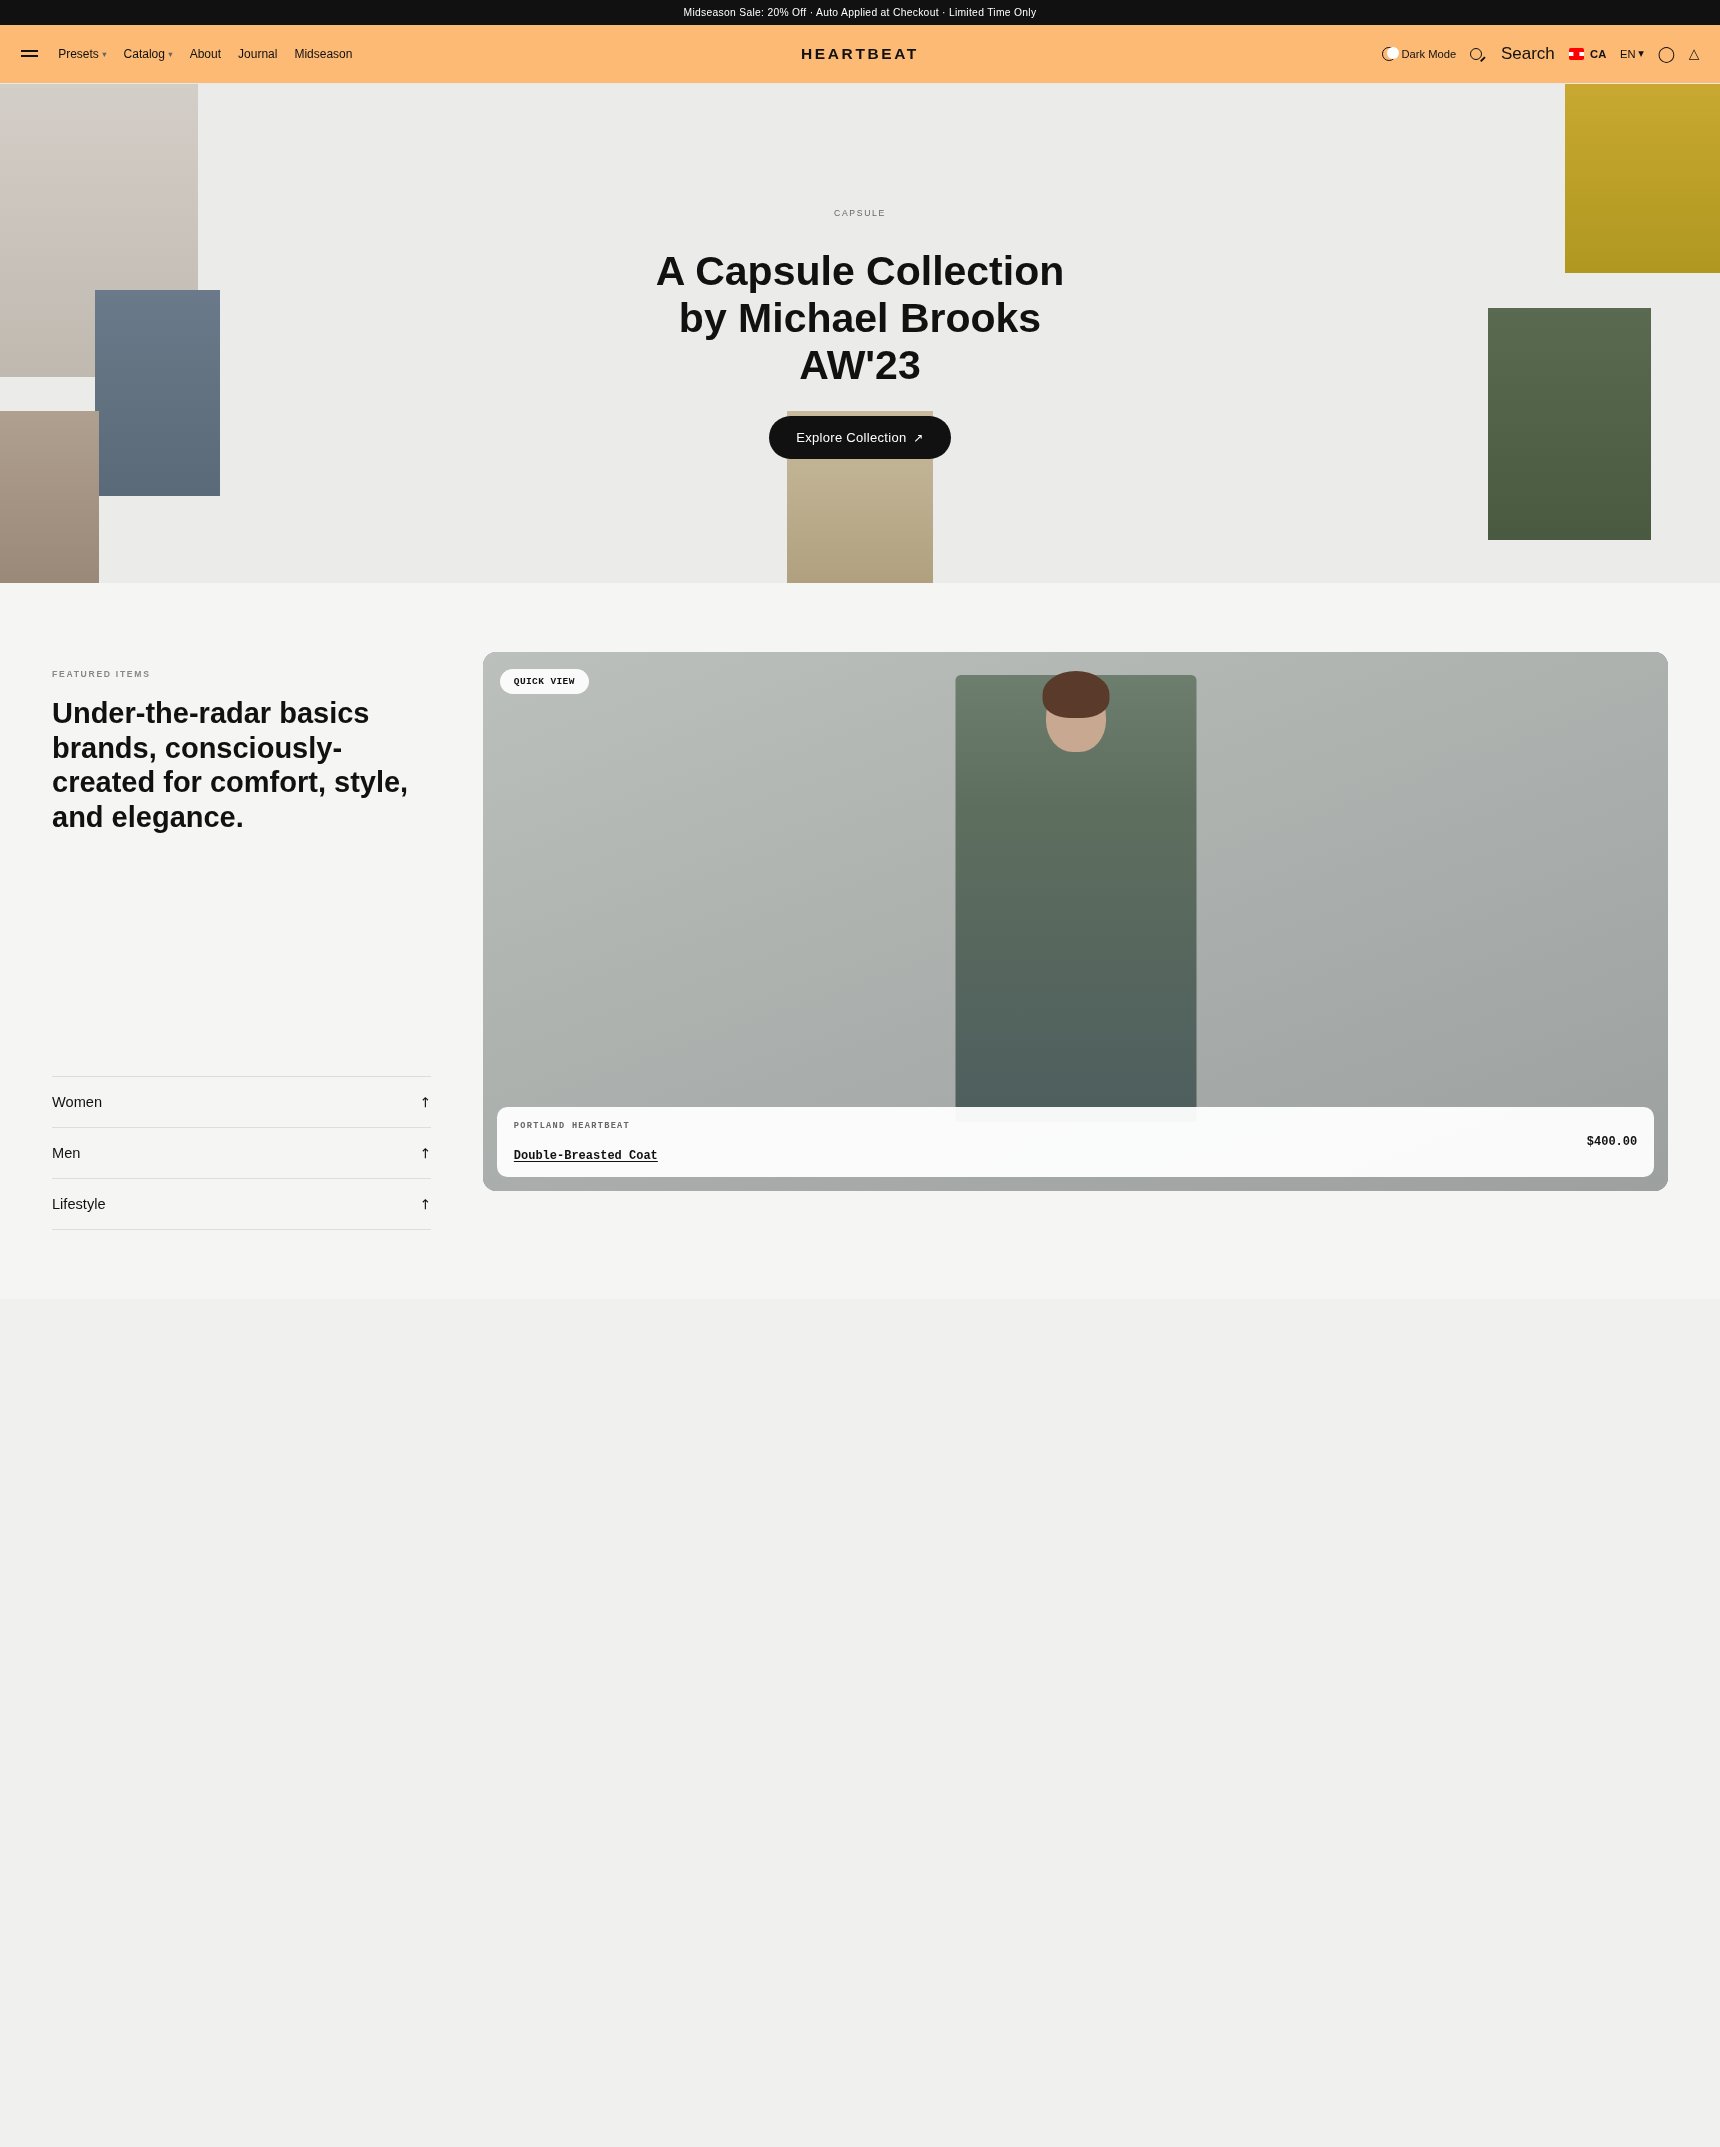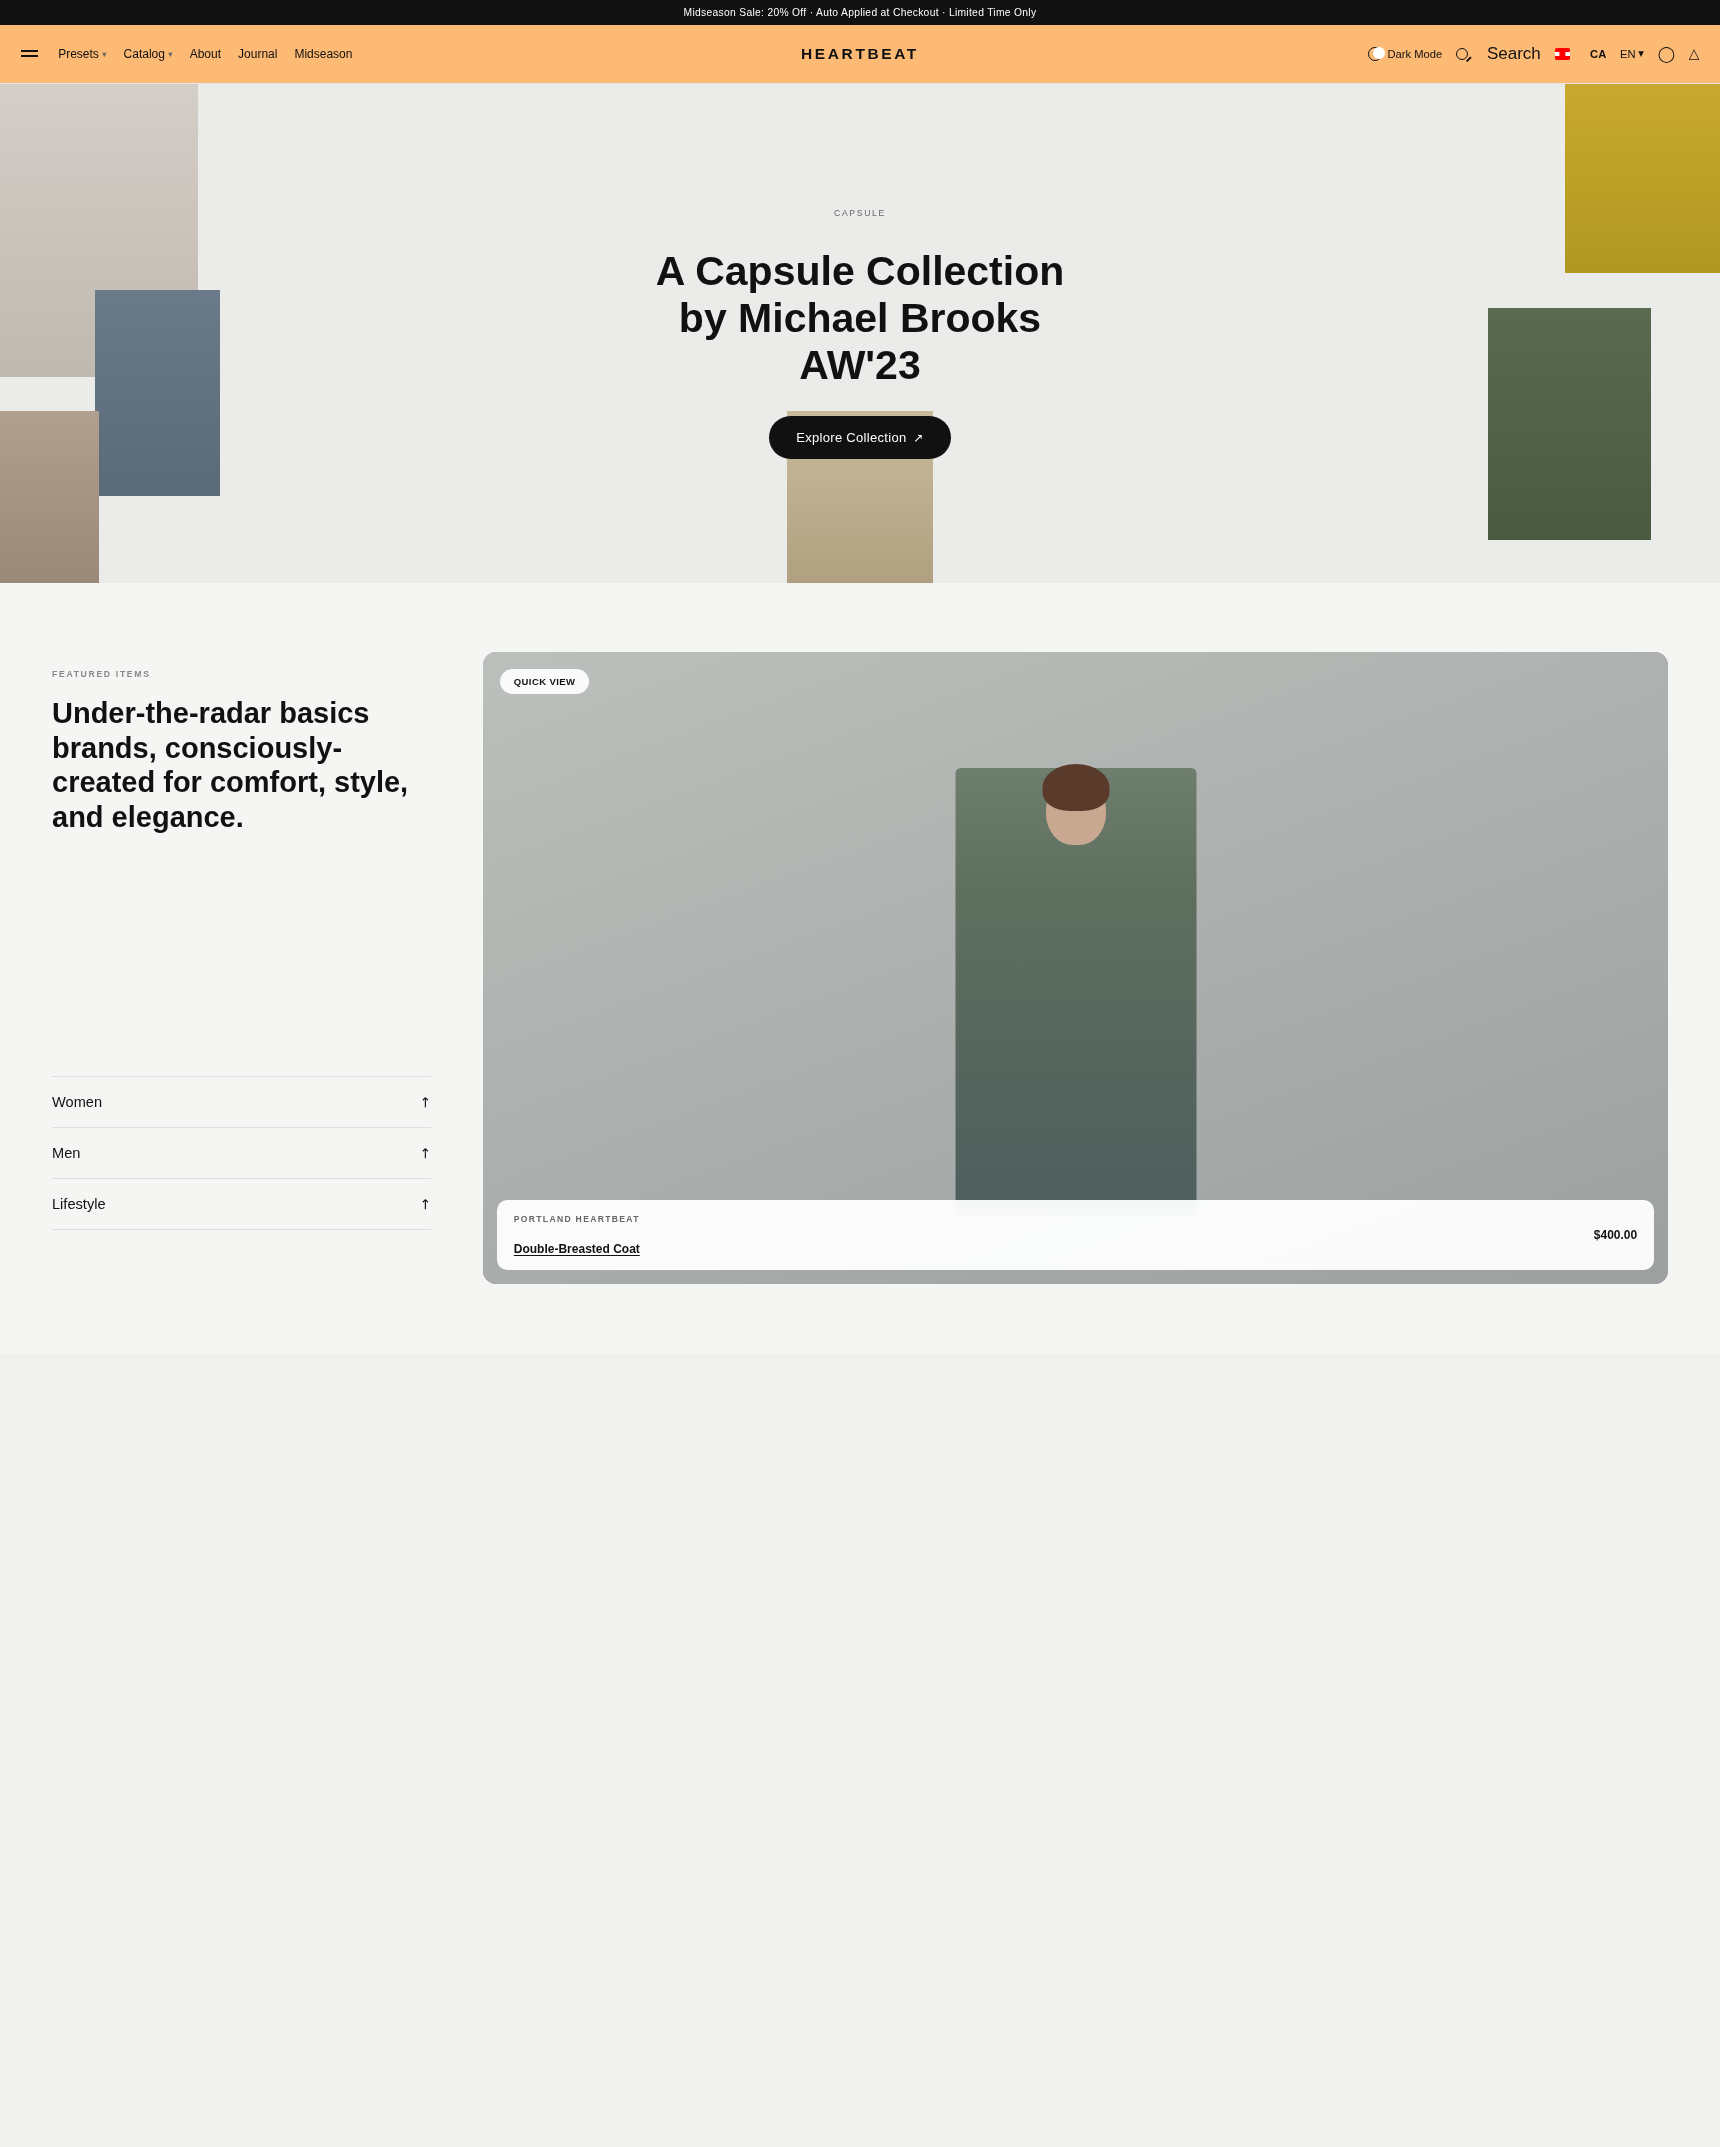--- a/index.html
+++ b/index.html
@@ -93,21 +93,21 @@
       font-size: 17px;
       color: #111;
       cursor: pointer;
       background: none;
       border: none;
       padding: 0;
     }
     .locale-btn {
       display: flex;
       align-items: flex-end;
-      gap: 20px;
+      gap: 6px;
       font-size: 11.2px;
       font-weight: 600;
       color: #111;
       cursor: pointer;
       background: none;
       border: none;
       padding: 0;
     }
     .flag-icon {
       width: 15.5px;
@@ -332,21 +332,22 @@
     
     .featured-right {
       flex: 1;
       position: relative;
     }
     .product-card {
       background: #6d28d9;
       border-radius: 13.8px;
       overflow: hidden;
       position: relative;
-      height: 632px;
+      height: 539px;
+      font-family: Liberation Mono, monospace;
     }
     .quick-view-badge {
       position: absolute;
       top: 17px;
       left: 17px;
       background: rgba(255,255,255,0.92);
       border-radius: 43px;
       padding: 6.9px 13.8px;
       font-size: 9.5px;
       font-weight: 600;

